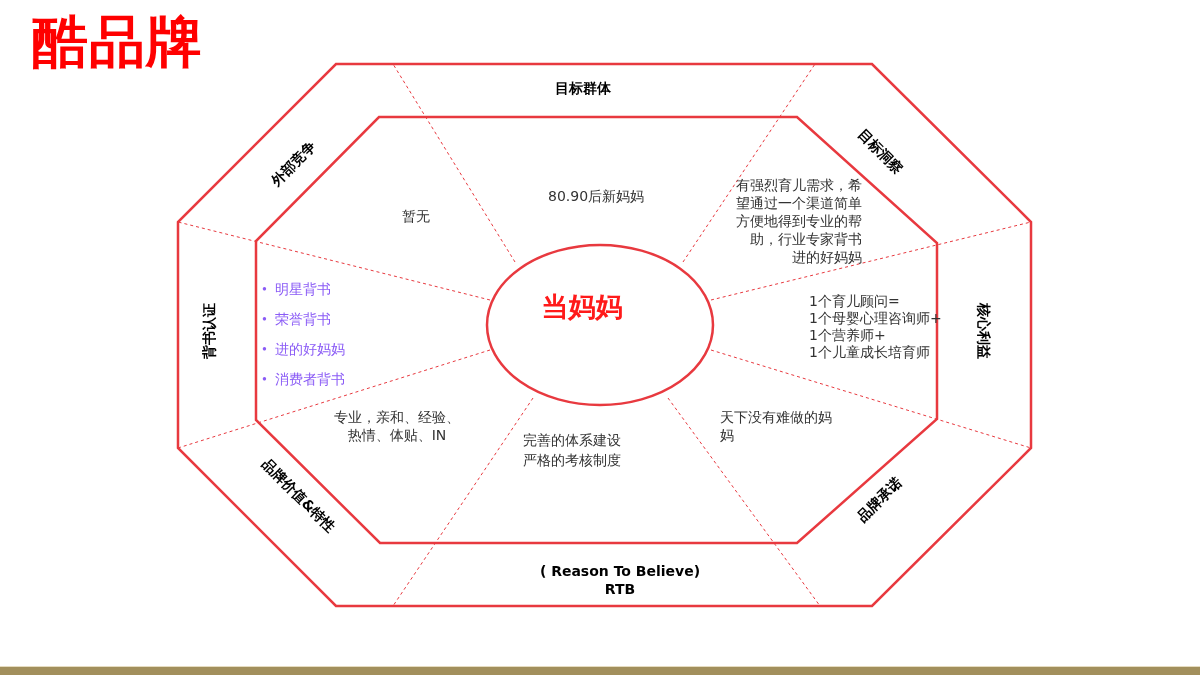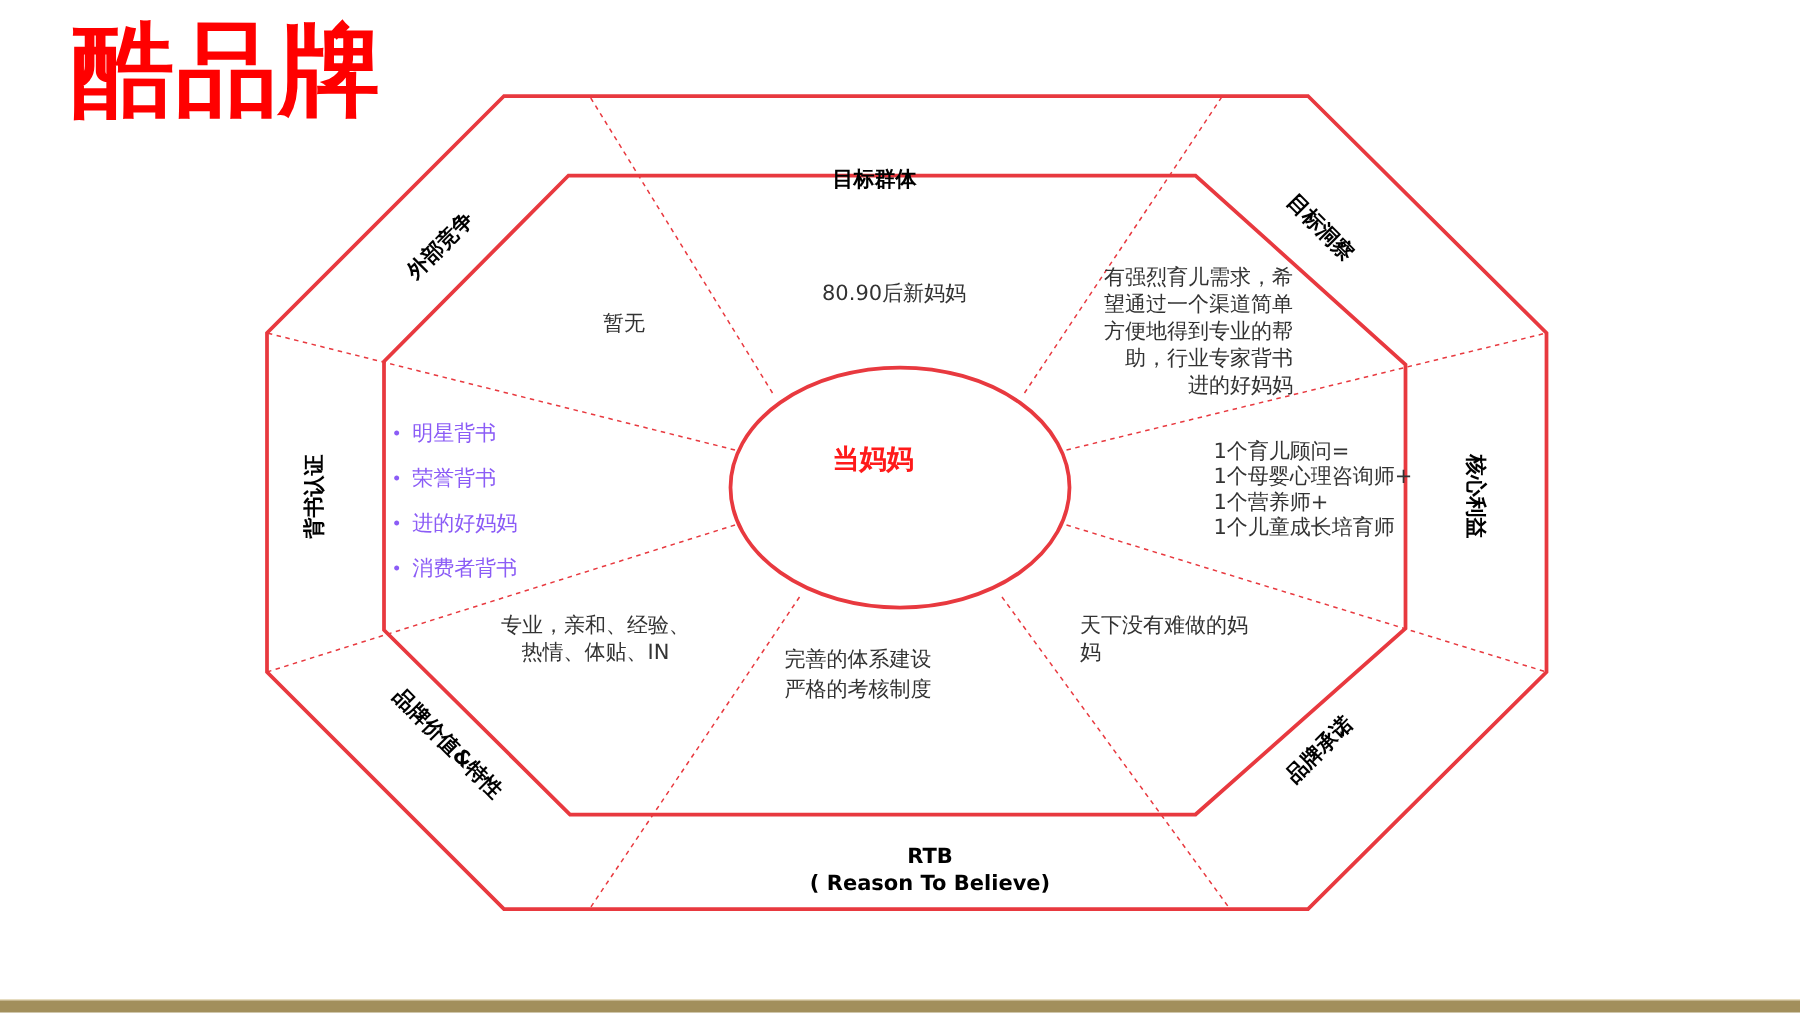--- a/index.html
+++ b/index.html
@@ -1,21 +1,21 @@
 <!DOCTYPE html>
 <html><head>
   <meta charset="utf-8">
   <style>
     html, body { margin: 0; padding: 0; }
     body { width: 1200px; height: 675px; position: relative; overflow: hidden; background: #ffffff; font-family: "DejaVu Sans", "Liberation Sans", sans-serif; }
-    .title { position: absolute; left: 48px; top: 14px; font-size: 68px; font-weight: bold; color: #ff0000; letter-spacing: 1px; line-height: 1; }
+    .title { position: absolute; left: 32px; top: 14px; font-size: 56px; font-weight: bold; color: #ff0000; letter-spacing: 1px; line-height: 1; }
     svg.diagram { position: absolute; left: 0; top: 0; }
     .label { position: absolute; font-weight: bold; color: #000; font-size: 14px; white-space: nowrap; transform-origin: center center; }
     .txt { position: absolute; color: #333; font-size: 14px; line-height: 18px; white-space: nowrap; }
-    .center-text { position: absolute; left: 487px; top: 290px; width: 190px; text-align: center; color: #ff1a1a; font-weight: bold; font-size: 18px; line-height: 34px; }
+    .center-text { position: absolute; left: 487px; top: 290px; width: 190px; text-align: center; color: #ff1a1a; font-weight: bold; font-size: 27px; line-height: 34px; }
     .bullets { position: absolute; left: 262px; top: 279px; margin: 0; padding: 0; list-style: none; }
     .bullets li { font-size: 14px; color: #8b5cf6; height: 30px; line-height: 22px; font-family: Liberation Serif, serif; }
     .bullets li::before { content: "•"; margin-right: 8px; }
     .rtb { position: absolute; left: 500px; top: 562px; width: 240px; text-align: center; font-weight: bold; font-size: 14px; line-height: 18px; color: #000; }
     .footer { position: absolute; left: 0; top: 666px; width: 1200px; height: 9px; background: #a28f5c; border-top: 1px solid #e6dcc0; }
   </style>
 </head>
 <body>
 
 <div class="title">酷品牌</div>
@@ -33,27 +33,27 @@
     <line x1="490" y1="300" x2="178" y2="222"></line>
   </g>
 
   <polygon points="336,64 872,64 1031,222 1031,448 872,606 336,606 178,448 178,222" fill="none" stroke="#e8393f" stroke-width="2.5"></polygon>
 
   <polygon points="379,117 797,117 937,243 937,419 797,543 380,543 256,420 256,241" fill="none" stroke="#e8393f" stroke-width="2.5"></polygon>
 
   <ellipse cx="600" cy="325" rx="113" ry="80" fill="#ffffff" stroke="#e8393f" stroke-width="2.5"></ellipse>
 </svg>
 
-<div class="label" style="left:555px; top:80px;margin-top:31px;">目标群体</div>
+<div class="label" style="left:555px; top:80px;">目标群体</div>
 <div class="label" style="left:852px; top:143px; transform: rotate(45deg);">目标洞察</div>
 <div class="label" style="left:955px; top:322px; transform: rotate(90deg);">核心利益</div>
 <div class="label" style="left:852px; top:491px; transform: rotate(-45deg);">品牌承诺</div>
 <div class="rtb">
+  <div>( Reason To Believe)</div>
   <div>RTB</div>
-  <div>( Reason To Believe)</div>
 </div>
 <div class="label" style="left:250px; top:487px; transform: rotate(45deg);">品牌价值&amp;特性</div>
 <div class="label" style="left:182px; top:322px; transform: rotate(-90deg);">背书认证</div>
 <div class="label" style="left:266px; top:155px; transform: rotate(-45deg);">外部竞争</div>
 
 <div class="txt" style="left:548px; top:187px;">80.90后新妈妈</div>
 
 <div class="txt" style="left:736px; top:176px;text-align:right;">
   <div>有强烈育儿需求，希</div>
   <div>望通过一个渠道简单</div>

